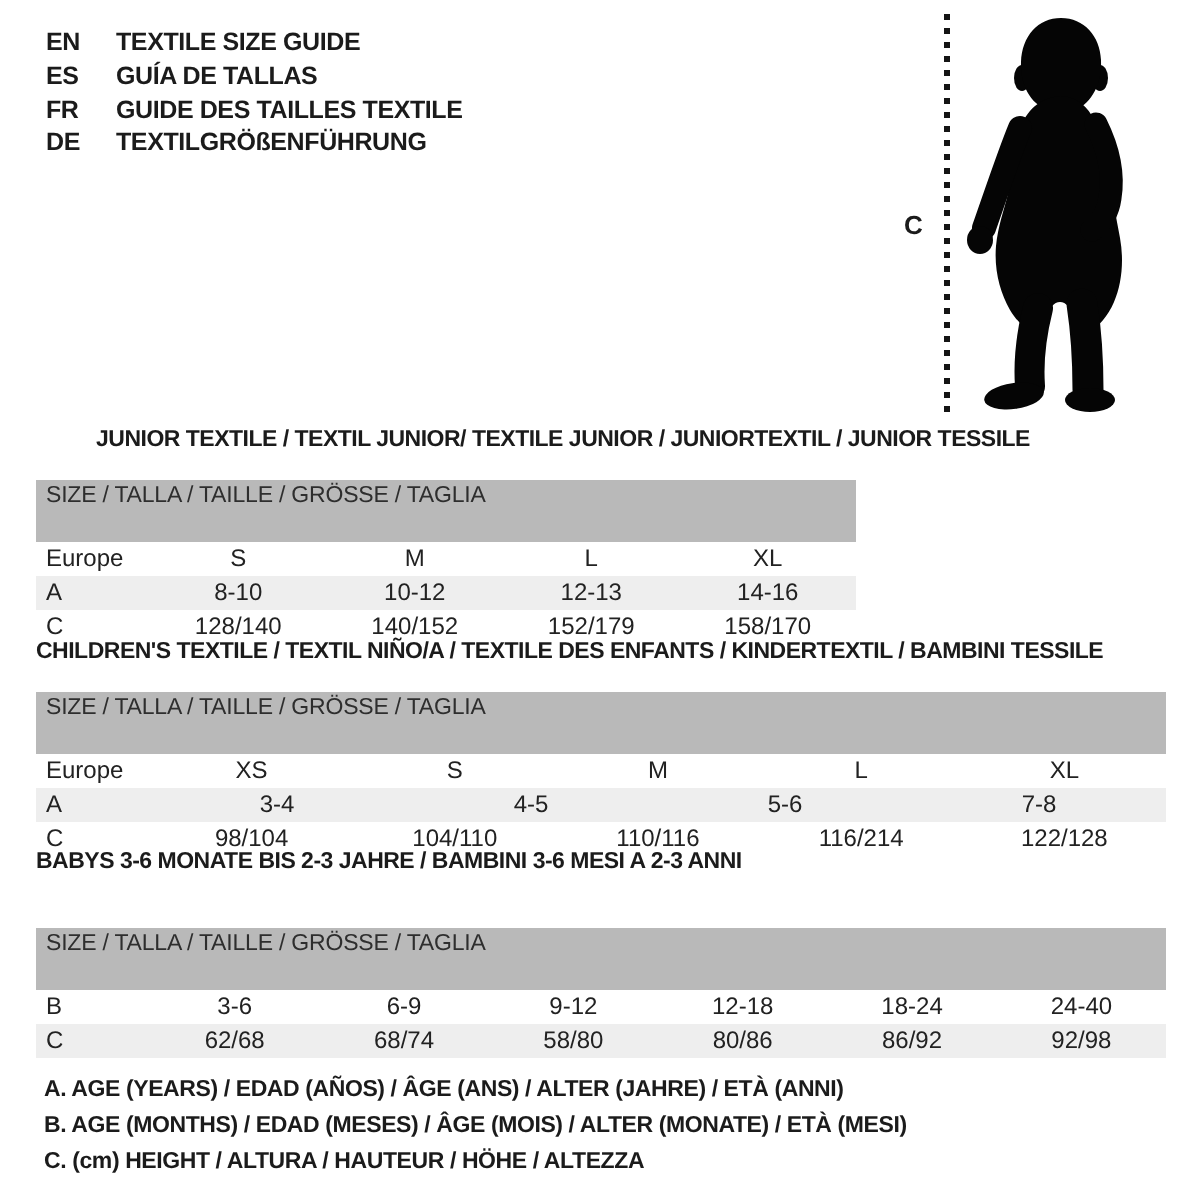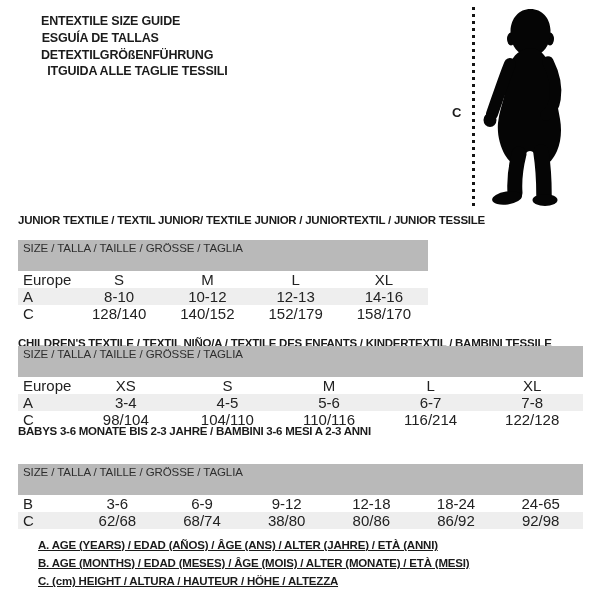--- a/index.html
+++ b/index.html
@@ -4,78 +4,78 @@
 <style>
   * { margin:0; padding:0; box-sizing:border-box; }
   html,body { width:600px; height:600px; }
   body {
     position:relative; background:#ffffff; overflow:hidden;
     font-family:"Liberation Sans", sans-serif; color:#1b1b1b;
     -webkit-font-smoothing:antialiased;
   }
 
   
-  .lang { position:absolute; left:23px; top:13px;text-align:right; }
+  .lang { position:absolute; left:23px; top:13px; }
   .lang-row { display:flex; line-height:16.8px; font-weight:700; font-size:12.5px; letter-spacing:-0.2px; }
   .lang-code { width:35px; }
 
   
   .fig-line {
     position:absolute; left:472px; top:7px; width:3px; height:203px;
     background:repeating-linear-gradient(to bottom, #141414 0px, #141414 3.2px, transparent 3.2px, transparent 7px);
   }
   .fig-label { position:absolute; left:452px; top:105px; font-weight:700; font-size:13px; }
   .fig-svg { position:absolute; left:478px; top:4px; width:96px; height:206px; }
 
   
   .sec-title {
     position:absolute; left:18px; font-weight:700; font-size:11.5px;
     letter-spacing:-0.25px; line-height:17.5px; white-space:nowrap;
   }
-  .t1 { top:212px; }
-  .t2 { top:318px;margin-top:17px; }
+  .t1 { top:212px;margin-left:30px; }
+  .t2 { top:318px; }
   .t3 { top:423px; }
 
   .tbl { position:absolute; left:18px; }
   .tbl-1 { top:240px; width:410px; }
   .tbl-2 { top:346px; width:565px; }
   .tbl-3 { top:464px; width:565px; }
 
   .tbl-head {
     height:31px; line-height:17px; background:var(--bar,#b9b9b9);
     padding-left:5px; font-size:11.5px; color:#2e2e2e; letter-spacing:-0.1px;
   }
-  .tbl-row { display:flex; height:17px; line-height:17.5px; font-size:15px; color:#222; }
+  .tbl-row { display:flex; height:17px; line-height:17.5px; font-size:12px; color:#222; }
   .tbl-row.shaded { background:var(--shade,#eeeeee); }
   .row-label { width:57px; padding-left:5px; }
   .cell { flex:1; text-align:center; }
 
   
-  .legend { position:absolute; left:38px; top:536px;text-decoration:underline; }
+  .legend { position:absolute; left:22px; top:536px; }
   .legend-line { font-weight:700; font-size:11.5px; letter-spacing:-0.2px; line-height:18px; white-space:nowrap; }
 </style>
 </head>
 <body style="--bar: #b9b9b9; --shade: #eeeeee; color: rgb(27, 27, 27);">
 
 <div class="lang">
   <div class="lang-row">
     <span class="lang-code">EN</span>
     <span>TEXTILE SIZE GUIDE</span>
   </div>
   <div class="lang-row">
     <span class="lang-code">ES</span>
     <span>GUÍA DE TALLAS</span>
   </div>
   <div class="lang-row">
+    <span class="lang-code">FR</span>
+    <span>GUIDE DES TAILLES TEXTILE</span>
+  </div>
+  <div class="lang-row">
     <span class="lang-code">DE</span>
     <span>TEXTILGRÖßENFÜHRUNG</span>
-  </div>
-  <div class="lang-row">
-    <span class="lang-code">IT</span>
-    <span>GUIDA ALLE TAGLIE TESSILI</span>
   </div>
 </div>
 
 <div class="fig-line"></div>
 <div class="fig-label">C</div>
 <svg class="fig-svg" viewBox="0 0 96 206" aria-hidden="true">
   <g fill="#050505" stroke="none">
 
     <ellipse cx="33" cy="35" rx="4" ry="6.5"></ellipse>
     <ellipse cx="72" cy="35" rx="4" ry="6.5"></ellipse>
@@ -153,21 +153,20 @@
         <div class="cell">S</div>
         <div class="cell">M</div>
         <div class="cell">L</div>
         <div class="cell">XL</div>
       </div>
       <div class="tbl-row shaded">
         <div class="row-label">A</div>
         <div class="cell">3-4</div>
         <div class="cell">4-5</div>
         <div class="cell">5-6</div>
-        <div class="cell">6-7</div>
         <div class="cell">7-8</div>
       </div>
       <div class="tbl-row">
         <div class="row-label">C</div>
         <div class="cell">98/104</div>
         <div class="cell">104/110</div>
         <div class="cell">110/116</div>
         <div class="cell">116/214</div>
         <div class="cell">122/128</div>
       </div>
@@ -180,27 +179,27 @@
 <div class="tbl tbl-3">
   <div class="tbl-head">SIZE / TALLA / TAILLE / GRÖSSE / TAGLIA</div>
   <div>
       <div class="tbl-row">
         <div class="row-label">B</div>
         <div class="cell">3-6</div>
         <div class="cell">6-9</div>
         <div class="cell">9-12</div>
         <div class="cell">12-18</div>
         <div class="cell">18-24</div>
-        <div class="cell">24-65</div>
+        <div class="cell">24-40</div>
       </div>
       <div class="tbl-row shaded">
         <div class="row-label">C</div>
         <div class="cell">62/68</div>
         <div class="cell">68/74</div>
-        <div class="cell">38/80</div>
+        <div class="cell">58/80</div>
         <div class="cell">80/86</div>
         <div class="cell">86/92</div>
         <div class="cell">92/98</div>
       </div>
     </div>
 </div>
 
 <div class="legend">
   <div class="legend-line">A. AGE (YEARS) / EDAD (AÑOS) / ÂGE (ANS) / ALTER (JAHRE) / ETÀ (ANNI)</div>
   <div class="legend-line">B. AGE (MONTHS) / EDAD (MESES) / ÂGE (MOIS) / ALTER (MONATE) / ETÀ (MESI)</div>

